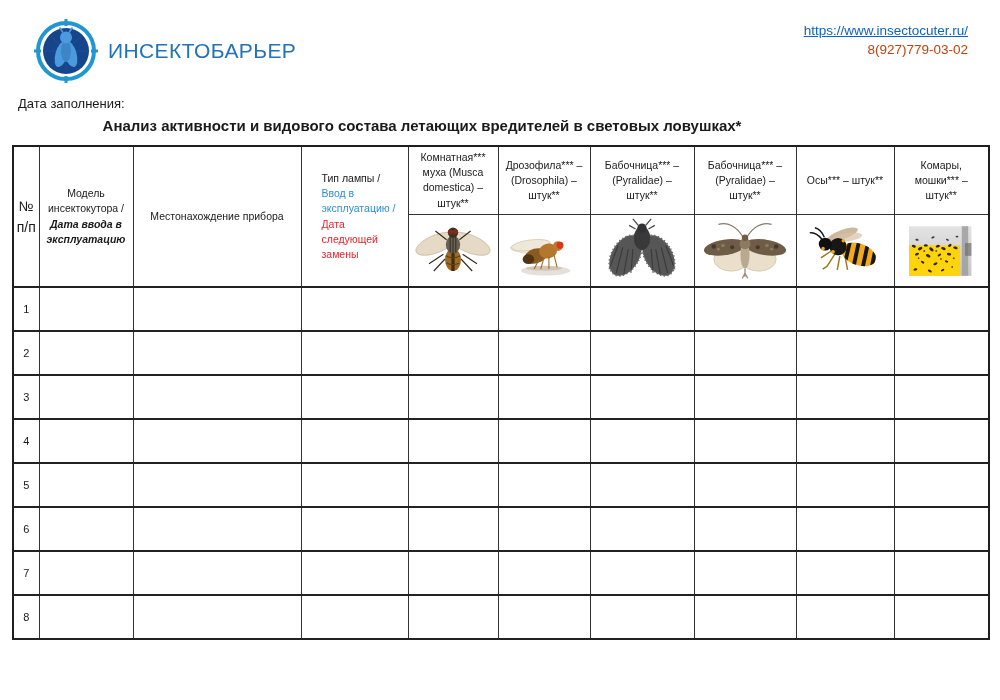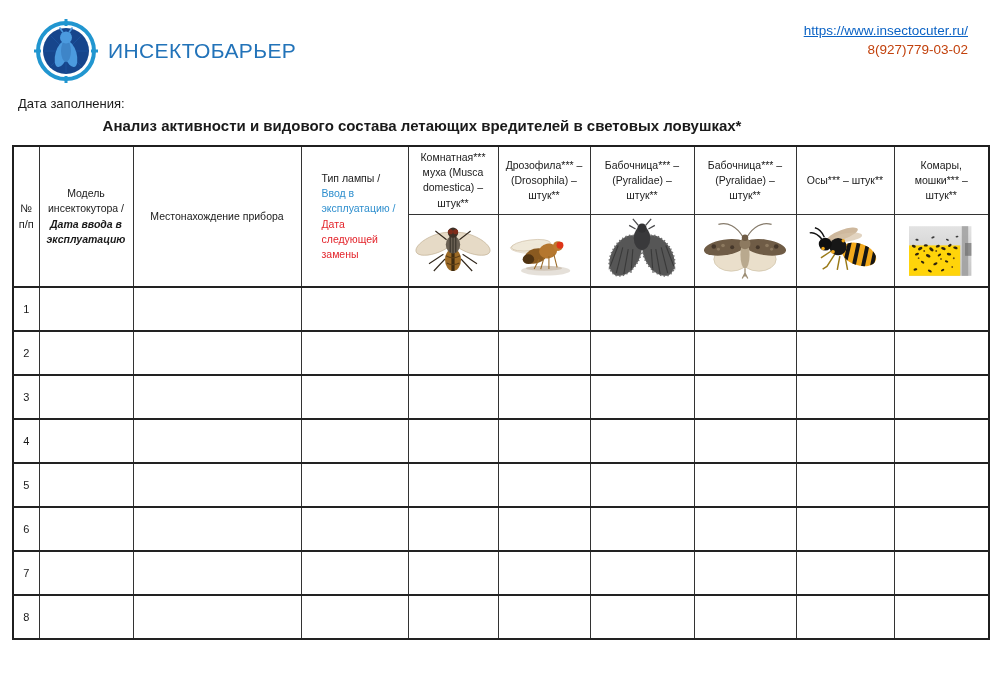--- a/index.html
+++ b/index.html
@@ -18,21 +18,21 @@
   .doc-title { position:absolute; left:0; top:117px; width:844px; text-align:center; font-size:15px; font-weight:bold; }
 
   .table-wrap { position:absolute; left:12px; top:145px; }
   table { border-collapse:collapse; table-layout:fixed; width:976px; border:2px solid #1f1f1f; }
   th, td { border:1px solid #333; }
   thead tr.h-text { height:65px; }
   thead tr.h-img { height:73px; }
   tbody tr { height:44px; }
   tbody td { border-top:2px solid #222; border-bottom:2px solid #222; }
   th { font-weight:normal; font-size:10.5px; line-height:1.45; text-align:center; vertical-align:middle; padding:3px 5px; background:#fff; }
-  .num-h { font-size:11px; padding:2px; }
+  .num-h { font-size:14px; padding:2px; }
   .model-italic { font-weight:bold; font-style:italic; }
   .lamp-cell { text-align:left; padding-left:20px; padding-right:4px; }
   .lamp-cell span { display:inline; }
   .img-cell { text-align:center; vertical-align:middle; padding:2px; }
   .num-cell { text-align:center; vertical-align:middle; font-size:11px; }
   svg { display:inline-block; vertical-align:middle; }
 </style>
 </head>
 <body>
 

